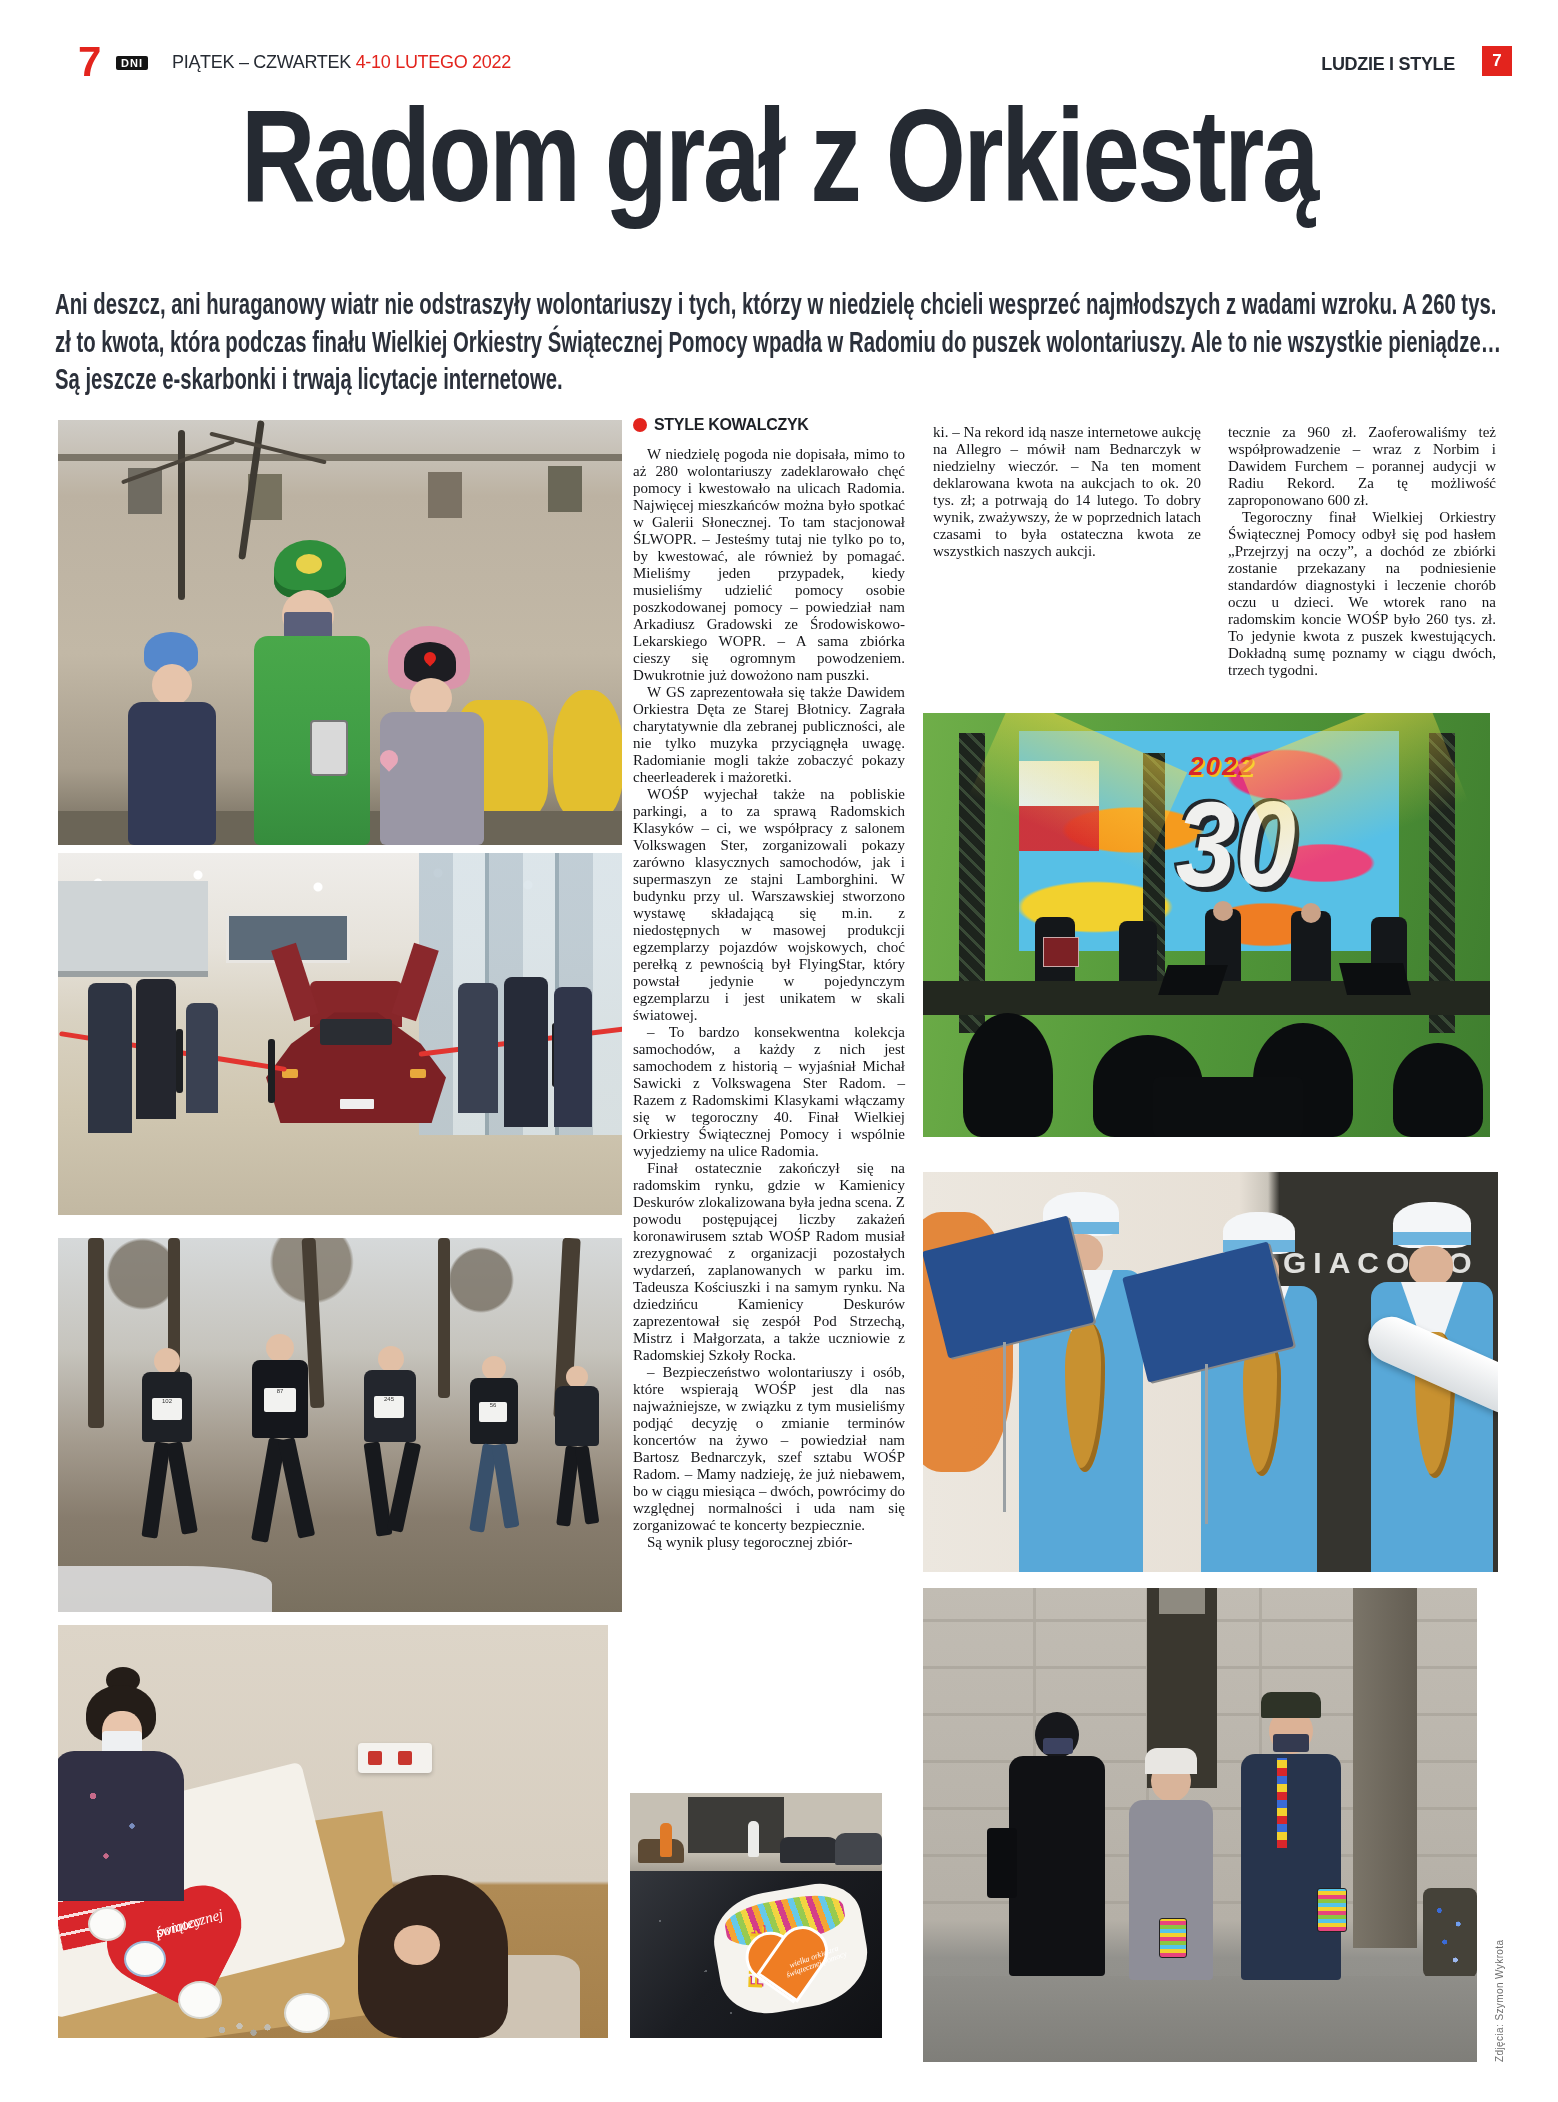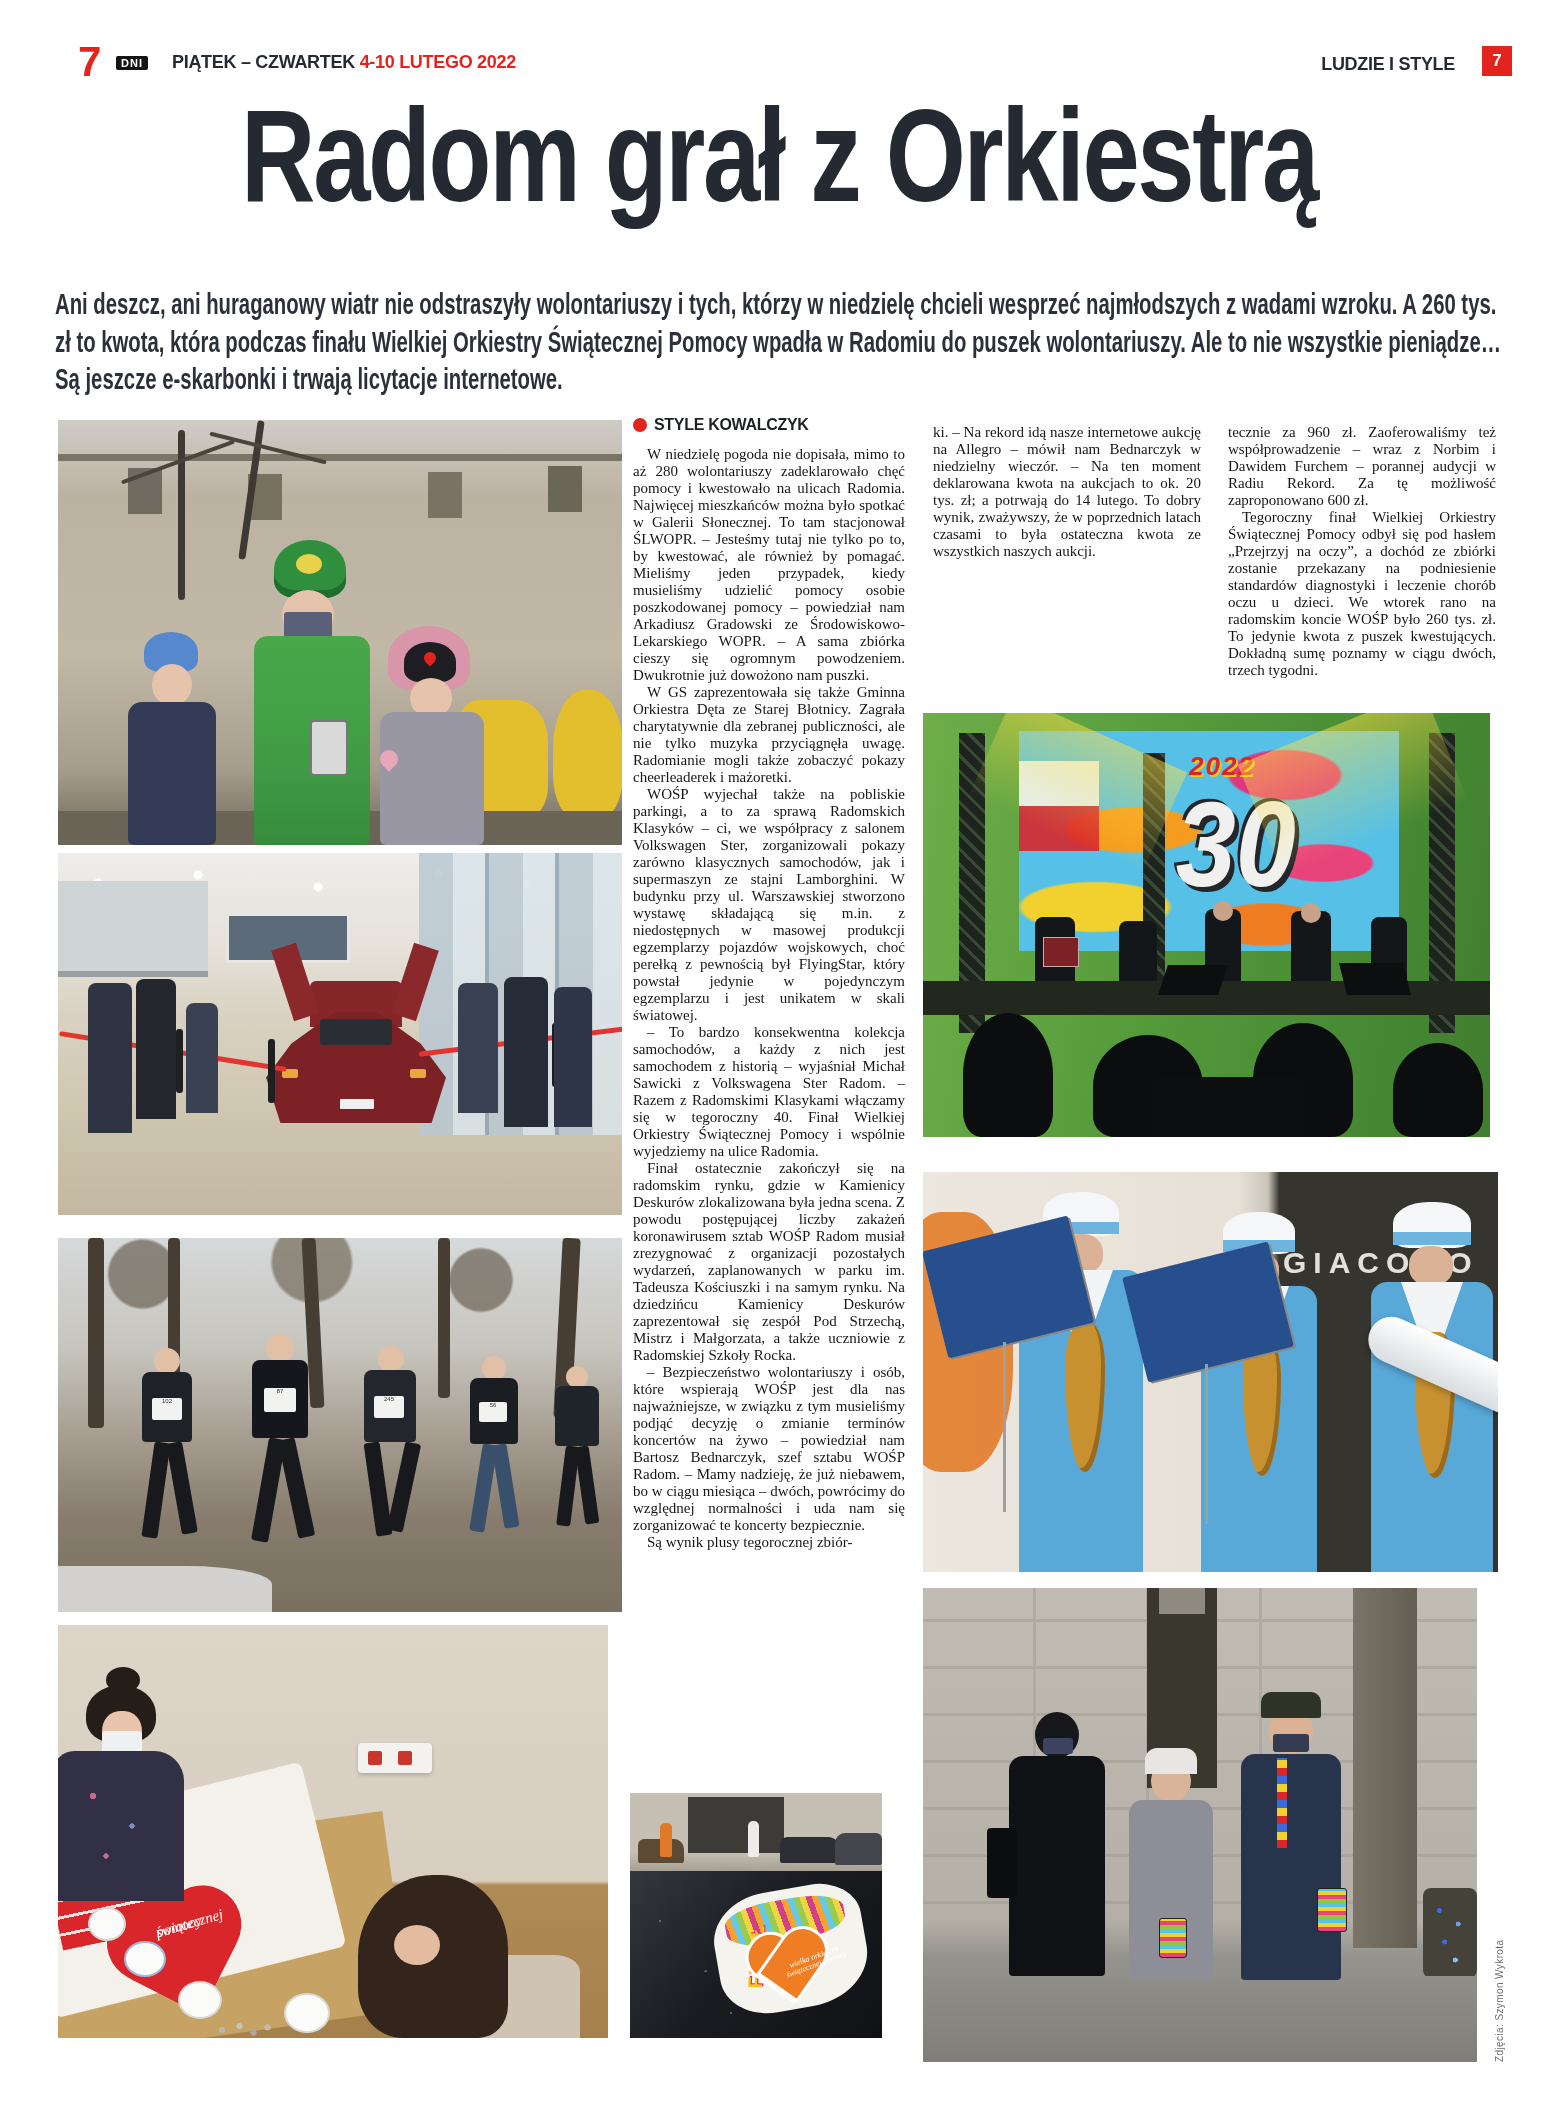--- a/index.html
+++ b/index.html
@@ -5,21 +5,21 @@
   html,body{margin:0;padding:0;background:#e9e9e9;}
   #page{position:relative;width:1558px;height:2102px;background:#ffffff;overflow:hidden;
         font-family:"Liberation Serif",serif;color:#15161a;}
   .abs{position:absolute;}
 
   
   .brand7{left:78px;top:42px;font-family:"Liberation Sans",sans-serif;font-weight:bold;
           font-size:42px;color:#e3241d;line-height:40px;}
   .brandbadge{left:116px;top:56px;background:#141414;color:#fff;font-family:"Liberation Sans",sans-serif;
           font-weight:bold;font-size:11px;padding:1px 5px;border-radius:2px;letter-spacing:1px;}
-  .dateline{left:172px;top:52px;font-family:"Liberation Sans",sans-serif;font-weight:bold;
+  .dateline{left:172px;top:52px;font-family:"Liberation Sans",sans-serif;font-weight:normal;
           font-size:18px;letter-spacing:-.3px;color:#262b33;white-space:nowrap;}
   .dateline .red{color:#e3241d;}
   .sectionlbl{left:1300px;top:54px;width:155px;text-align:right;font-family:"Liberation Sans",sans-serif;
           font-weight:bold;font-size:18px;letter-spacing:-.3px;color:#262b33;}
   .pagebox{left:1482px;top:46px;width:30px;height:30px;background:#e3241d;color:#fff;
           font-family:"Liberation Sans",sans-serif;font-weight:bold;font-size:17px;
           display:flex;align-items:center;justify-content:center;}
 
   
   .headline{left:0;top:80px;width:1558px;text-align:center;white-space:nowrap;
@@ -242,21 +242,21 @@
 
   <div class="abs headline">Radom grał z Orkiestrą</div>
   <div class="abs lead">Ani deszcz, ani huraganowy wiatr nie odstraszyły wolontariuszy i tych, którzy w niedzielę chcieli wesprzeć najmłodszych z wadami wzroku. A 260 tys. zł to kwota, która podczas finału Wielkiej Orkiestry Świątecznej Pomocy wpadła w Radomiu do puszek wolontariuszy. Ale to nie wszystkie pieniądze… Są jeszcze e-skarbonki i trwają licytacje internetowe.</div>
   <div class="abs byline">
     <span class="dot"></span>
     <span>STYLE KOWALCZYK</span>
   </div>
 
   <div id="col1" class="col">
       <p class="para">W niedzielę pogoda nie dopisała, mimo to aż 280 wolontariuszy zadeklarowało chęć pomocy i kwestowało na ulicach Radomia. Najwięcej mieszkańców można było spotkać w Galerii Słonecznej. To tam stacjonował ŚLWOPR. – Jesteśmy tutaj nie tylko po to, by kwestować, ale również by pomagać. Mieliśmy jeden przypadek, kiedy musieliśmy udzielić pomocy osobie poszkodowanej pomocy – powiedział nam Arkadiusz Gradowski ze Środowiskowo-Lekarskiego WOPR. – A sama zbiórka cieszy się ogromnym powodzeniem. Dwukrotnie już dowożono nam puszki.</p>
-      <p class="para">W GS zaprezentowała się także Gminna Orkiestra Dęta ze Starej Błotnicy. Zagrała charytatywnie dla zebranej publiczności, ale nie tylko muzyka przyciągnęła uwagę. Radomianie mogli także zobaczyć pokazy cheerleaderek i mażoretki.</p>
+      <p class="para">W GS zaprezentowała się także Dawidem Orkiestra Dęta ze Starej Błotnicy. Zagrała charytatywnie dla zebranej publiczności, ale nie tylko muzyka przyciągnęła uwagę. Radomianie mogli także zobaczyć pokazy cheerleaderek i mażoretki.</p>
       <p class="para">WOŚP wyjechał także na pobliskie parkingi, a to za sprawą Radomskich Klasyków – ci, we współpracy z salonem Volkswagen Ster, zorganizowali pokazy zarówno klasycznych samochodów, jak i supermaszyn ze stajni Lamborghini. W budynku przy ul. Warszawskiej stworzono wystawę składającą się m.in. z niedostępnych w masowej produkcji egzemplarzy pojazdów wojskowych, choć perełką z pewnością był FlyingStar, który powstał jedynie w pojedynczym egzemplarzu i jest unikatem w skali światowej.</p>
       <p class="para">– To bardzo konsekwentna kolekcja samochodów, a każdy z nich jest samochodem z historią – wyjaśniał Michał Sawicki z Volkswagena Ster Radom. – Razem z Radomskimi Klasykami włączamy się w tegoroczny 40. Finał Wielkiej Orkiestry Świątecznej Pomocy i wspólnie wyjedziemy na ulice Radomia.</p>
       <p class="para">Finał ostatecznie zakończył się na radomskim rynku, gdzie w Kamienicy Deskurów zlokalizowana była jedna scena. Z powodu postępującej liczby zakażeń koronawirusem sztab WOŚP Radom musiał zrezygnować z organizacji pozostałych wydarzeń, zaplanowanych w parku im. Tadeusza Kościuszki i na samym rynku. Na dziedzińcu Kamienicy Deskurów zaprezentował się zespół Pod Strzechą, Mistrz i Małgorzata, a także uczniowie z Radomskiej Szkoły Rocka.</p>
       <p class="para">– Bezpieczeństwo wolontariuszy i osób, które wspierają WOŚP jest dla nas najważniejsze, w związku z tym musieliśmy podjąć decyzję o zmianie terminów koncertów na żywo – powiedział nam Bartosz Bednarczyk, szef sztabu WOŚP Radom. – Mamy nadzieję, że już niebawem, bo w ciągu miesiąca – dwóch, powrócimy do względnej normalności i uda nam się zorganizować te koncerty bezpiecznie.</p>
       <p class="para">Są wynik plusy tegorocznej zbiór-</p>
     </div>
   <div id="col2" class="col">
       <p class="para noindent">ki. – Na rekord idą nasze internetowe aukcję na Allegro – mówił nam Bednarczyk w niedzielny wieczór. – Na ten moment deklarowana kwota na aukcjach to ok. 20 tys. zł; a potrwają do 14 lutego. To dobry wynik, zważywszy, że w poprzednich latach czasami to była ostateczna kwota ze wszystkich naszych aukcji.</p>
     </div>
   <div id="col3" class="col">

